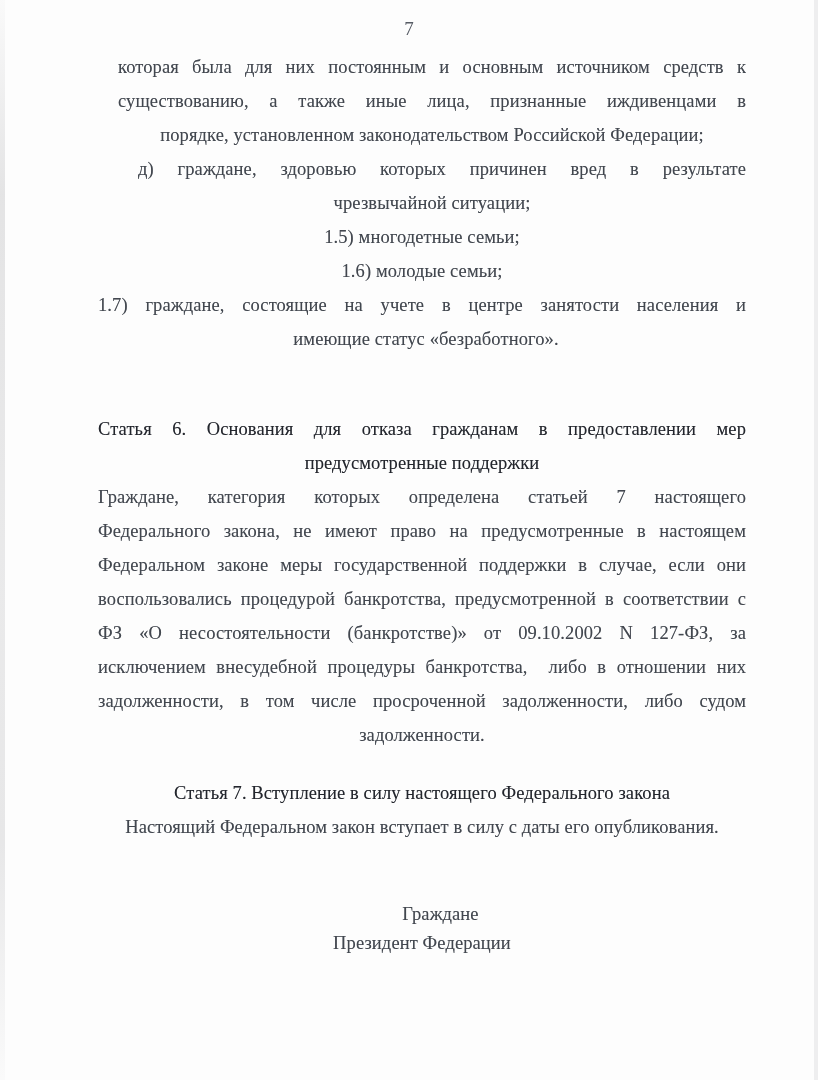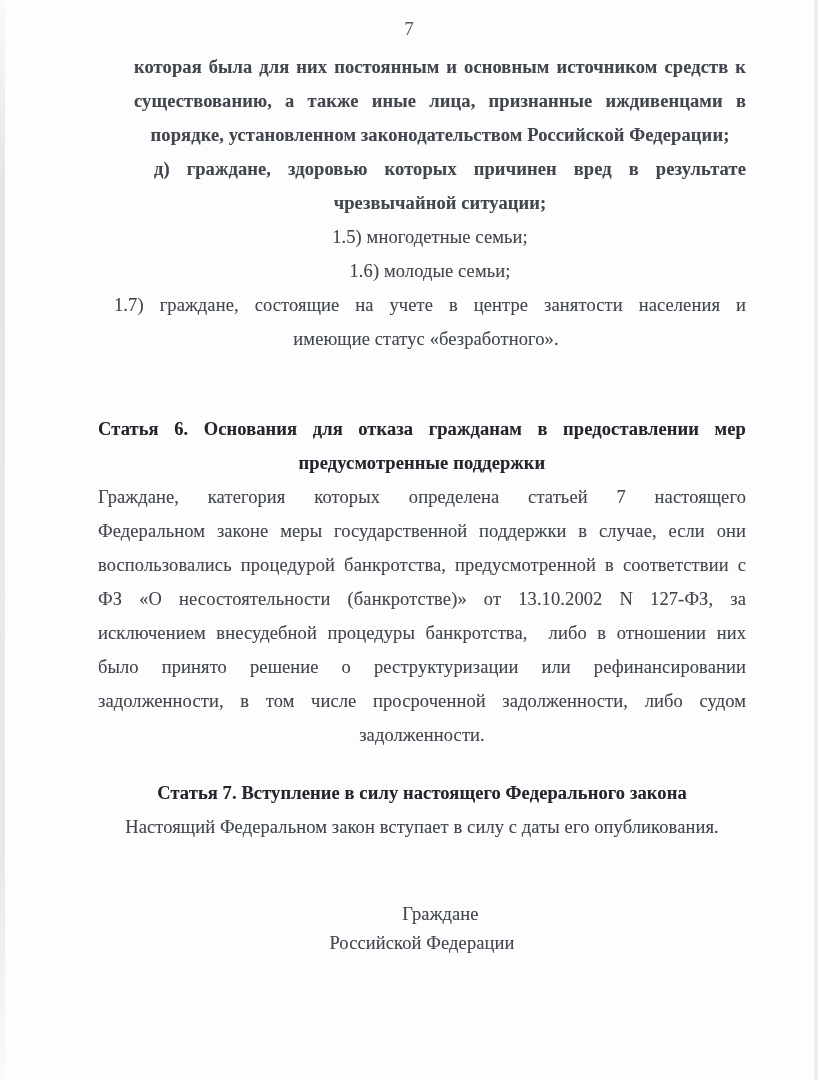--- a/index.html
+++ b/index.html
@@ -48,26 +48,26 @@
     font-size: 18.5px;
     line-height: 34px;
     letter-spacing: 0.1px;
     text-shadow: 0 0 0.6px rgba(66,71,79,0.35);
     text-align: center;
   }
   .just {
     text-align: justify;
     text-align-last: justify;
   }
-  .indented { margin-left: 36px; font-weight: bold; }
+  .indented { margin-left: 20px; }
   .first-indent { text-indent: 20px; }
-  .list-line { margin-left: 16px; }
+  .list-line { margin-left: 0; }
   .outdent { margin-left: 8px; }
   .bold {
-    font-weight: bold;
+    font-weight: normal;
     color: #23262d;
     text-shadow: 0 0 0.6px rgba(35,38,45,0.35);
   }
   .gap-a { height: 56px; }
   .gap-b { height: 24px; }
   .gap-c { height: 56px; }
   .sig-line { line-height: 29px; }
   .sig-indent { margin-left: 37px; }
 </style>
 </head>
@@ -106,39 +106,39 @@
 
     <div class="gap-a"></div>
 
     <div class="block">
       <div class="line just bold">Статья 6. Основания для отказа гражданам в предоставлении мер</div>
       <div class="line bold">предусмотренные поддержки</div>
     </div>
 
     <div class="block">
       <div class="line just">Граждане, категория которых определена статьей 7 настоящего</div>
+      <div class="line just">Федерального закона, не имеют право на предусмотренные в настоящем</div>
       <div class="line just">Федеральном законе меры государственной поддержки в случае, если они</div>
       <div class="line just">воспользовались процедурой банкротства, предусмотренной в соответствии с</div>
-      <div class="line just">ФЗ «О несостоятельности (банкротстве)» от 13.10.2002 N 127-ФЗ, за</div>
+      <div class="line just">ФЗ «О несостоятельности (банкротстве)» от 09.10.2002 N 127-ФЗ, за</div>
       <div class="line just">исключением внесудебной процедуры банкротства,&nbsp; либо в отношении них</div>
-      <div class="line just">было принято решение о реструктуризации или рефинансировании</div>
       <div class="line just">задолженности, в том числе просроченной задолженности, либо судом</div>
       <div class="line">задолженности.</div>
     </div>
 
     <div class="gap-b"></div>
 
     <div class="block">
       <div class="line bold">Статья 7. Вступление в силу настоящего Федерального закона</div>
     </div>
     <div class="block">
       <div class="line">Настоящий Федеральном закон вступает в силу с даты его опубликования.</div>
     </div>
 
     <div class="gap-c"></div>
 
     <div class="block">
       <div class="line sig-line sig-indent">Граждане</div>
-      <div class="line sig-line">Российской Федерации</div>
+      <div class="line sig-line">Президент Федерации</div>
     </div>
 
   </div>
 </div>
 
 </body></html>

